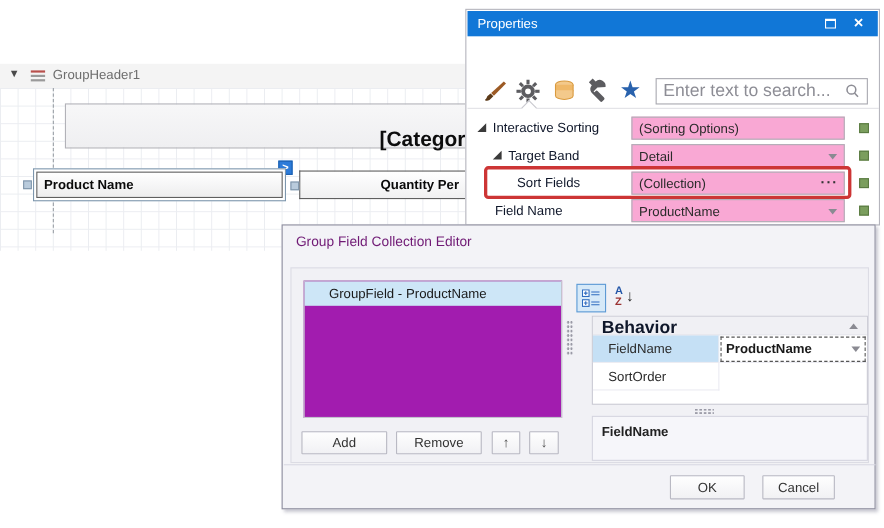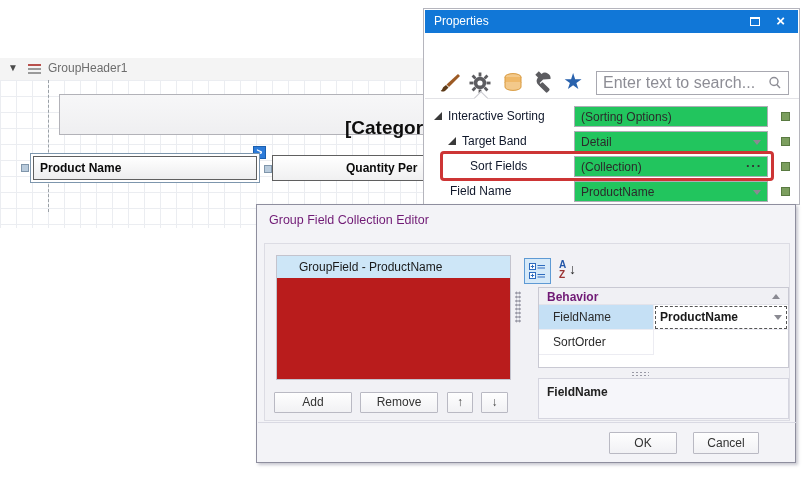--- a/index.html
+++ b/index.html
@@ -67,47 +67,47 @@
   .tab-line { left:1px; top:89px; width:374px; height:1px; background:#e2e2e6; }
   .tab-notch { left:52px; top:84px; width:10px; height:10px; background:#fff; border-left:1px solid #c9c9cf; border-top:1px solid #c9c9cf; transform:rotate(45deg); }
 
   .search-box { left:172px; top:62px; width:193px; height:24px; border:1px solid #a8a8b0; background:#fff; }
   .search-input { position:absolute; left:6px; top:1px; width:160px; height:20px; border:none; outline:none; font-size:16px; color:#555; font-family:"Liberation Sans",sans-serif; background:transparent; }
   .search-input::placeholder { color:#8d8d95; }
 
   .prow { left:1px; width:374px; height:25px; }
   .prow-label { position:absolute; top:5px; font-size:12px; color:#0f172a; }
   .exp-glyph { position:absolute; top:8px; width:0; height:0; border-bottom:8px solid #3a3a3a; border-left:8px solid transparent; }
-  .val-box { position:absolute; left:149px; top:2px; width:194px; height:21px; border:1px solid #aeaeb6; background:#22c55e; cursor:pointer; }
+  .val-box { position:absolute; left:149px; top:2px; width:194px; height:21px; border:1px solid #aeaeb6; background:#f9a8d4; cursor:pointer; }
   .val-text { position:absolute; left:6px; top:3px; font-size:12px; color:#2b2b2b; white-space:nowrap; }
   .ellipsis-btn { position:absolute; right:5px; top:1px; font-size:13px; font-weight:bold; color:#333; letter-spacing:1px; cursor:pointer; }
   .state-sq { position:absolute; left:356px; top:8px; width:9px; height:9px; background:#7b9e5e; border:1px solid #5a7a42; }
   .red-callout { left:440px; top:151px; width:334px; height:30px; border:3px solid #cd3535; border-radius:4px; z-index:8; pointer-events:none; }
 
   
   .dialog { left:256px; top:204px; width:540px; height:259px; background:#f3f3f7; border:1px solid #8e8e9e;
             box-shadow:2px 2px 3px rgba(130,130,150,.45); z-index:10; }
   .dlg-title { left:12px; top:8px; font-size:12.5px; color:#701a75; }
   .dlg-inner { left:7px; top:38px; width:526px; height:178px; background:#f1f1f5; border:1px solid #dcdce4; }
 
-  .dlg-list { left:19px; top:50px; width:235px; height:125px; background:#b91c1c; border:1px solid #c3c3cd; }
+  .dlg-list { left:19px; top:50px; width:235px; height:125px; background:#a21caf; border:1px solid #c3c3cd; }
   .dlg-list-item { position:absolute; left:0; top:0; width:100%; height:22px; background:#cde6f7; font-size:12px; color:#1a1a1a; line-height:22px; padding-left:22px; cursor:pointer; }
 
   .dots-v { left:258px; top:86px; width:6px; height:32px; background:radial-gradient(#9a9aa6 1px, transparent 1.2px); background-size:3px 4px; cursor:col-resize; }
   .dots-h { left:374px; top:166px; width:18px; height:6px; background:radial-gradient(#9a9aa6 1px, transparent 1.2px); background-size:4px 3px; cursor:row-resize; }
 
   .btn-cat { left:267px; top:53px; width:27px; height:26px; background:#d6e9f8; border:1px solid #5e9ad4; cursor:pointer; text-align:center; }
   .btn-az { left:300px; top:54px; width:28px; height:24px; cursor:pointer; }
   .az-a { position:absolute; left:2px; top:0; font-size:10px; font-weight:bold; color:#2457a8; }
   .az-z { position:absolute; left:2px; top:10px; font-size:10px; font-weight:bold; color:#9b3333; }
   .az-arrow { position:absolute; left:12px; top:2px; font-size:14px; font-weight:bold; color:#2b2b2b; }
 
   .dlg-grid { left:281px; top:82px; width:251px; height:81px; background:#fff; border:1px solid #c9c9d3; }
   .grid-cat { position:absolute; left:0; top:0; width:100%; height:17px; background:#f0f0f4; border-bottom:1px solid #e3e3ea; }
-  .grid-cat-text { position:absolute; left:8px; top:2px; font-size:12px; font-weight:bold; color:#701a75; }
+  .grid-cat-text { position:absolute; left:8px; top:2px; font-size:16px; font-weight:bold; color:#0f172a; }
   .collapse-up { position:absolute; right:8px; top:6px; width:0; height:0; border-left:4px solid transparent; border-right:4px solid transparent; border-bottom:5px solid #8a8a92; cursor:pointer; }
   .grid-row { position:absolute; left:0; width:100%; height:25px; }
   .grid-label { position:absolute; left:0; top:0; width:115px; height:100%; border-right:1px solid #ececf2; border-bottom:1px solid #ececf2; font-size:12px; color:#2b2b2b; line-height:25px; padding-left:14px; cursor:pointer; }
   .grid-value { position:absolute; left:115px; top:0; right:0; height:100%; border-bottom:1px solid #ececf2; font-size:12px; color:#1a1a1a; line-height:25px; padding-left:6px; cursor:pointer; }
 
   .dlg-desc { left:281px; top:173px; width:251px; height:41px; background:#f6f6fa; border:1px solid #d5d5df; }
   .desc-title { position:absolute; left:8px; top:6px; font-size:12px; font-weight:bold; color:#222; }
 
   .dlg-btn { position:absolute; height:21px; background:linear-gradient(#fefefe,#f1f1f4); border:1px solid #b9b9c3;
              font-size:12px; color:#333; text-align:center; line-height:19px; cursor:pointer; border-radius:1px; }

